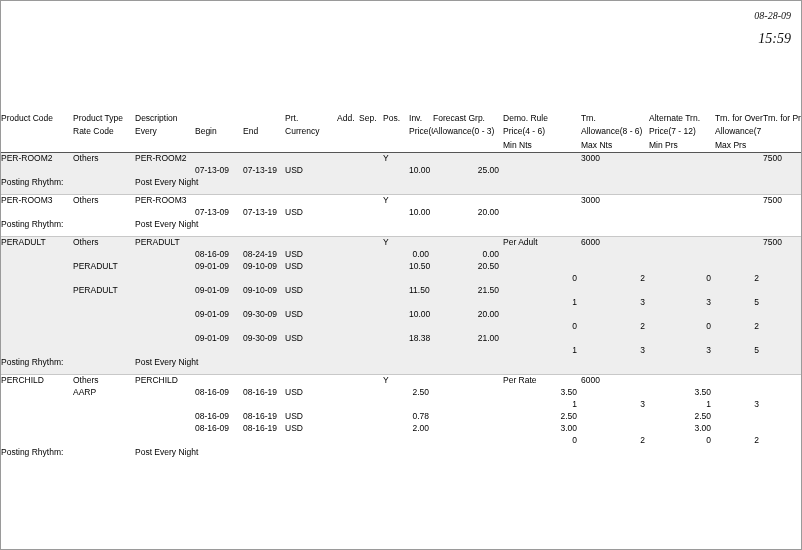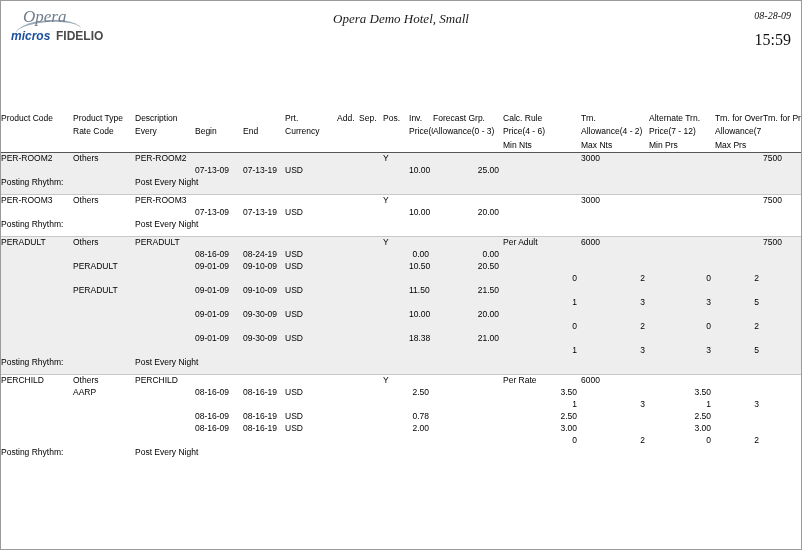--- a/index.html
+++ b/index.html
@@ -97,21 +97,22 @@
     font-style: italic;
     font-size: 10px;
     color: #111;
     margin-left: 31px;
   }
   .time-stamp {
     position: absolute;
     right: 10px;
     top: 30px;
     font-family: "Liberation Serif", serif;
-    font-size: 16px;
+    font-style: italic;
+    font-size: 14px;
     color: #111;
   }
   
   .table-wrap {
     position: absolute;
     left: 0;
     top: 112px;
     width: 802px;
   }
   table.rpt {
@@ -154,28 +155,21 @@
   }
   .ta-r { text-align: right; }
   .pad-r4 { padding-right: 4px !important; }
   .grp-bottom td { border-bottom: 1px solid #c8c8c8; }
 </style>
 </head>
 <body>
 
 <div id="page">
 
-  <div class="logo-block">
-    <div class="logo-swoosh"></div>
-    <div class="logo-opera">Opera</div>
-    <div class="logo-micros">micros</div>
-    <div class="logo-fidelio">FIDELIO</div>
-  </div>
-
-  <div class="hotel-title">Opera Demo Hotel, Small</div>
+
   <div class="date-stamp">08-28-09</div>
   <div class="time-stamp">15:59</div>
 
   <div class="table-wrap">
     <table class="rpt">
       <colgroup>
         <col style="width:72px">
         <col style="width:62px">
         <col style="width:60px">
         <col style="width:48px">
@@ -198,39 +192,39 @@
           <tr class="hdr hdr-row1">
         <td>Product Code</td>
         <td>Product Type</td>
         <td colspan="3">Description</td>
         <td>Prt.</td>
         <td>Add.</td>
         <td>Sep.</td>
         <td>Pos.</td>
         <td>Inv.</td>
         <td>Forecast Grp.</td>
-        <td>Calc. Rule</td>
+        <td>Demo. Rule</td>
         <td>Trn.</td>
         <td>Alternate Trn.</td>
         <td>Trn. for Overage</td>
         <td>Trn. for Profit</td>
 
       </tr>
 
       <tr class="hdr hdr-row2">
         <td></td>
         <td>Rate Code</td>
         <td>Every</td>
         <td>Begin</td>
         <td>End</td>
         <td colspan="4">Currency</td>
         <td>Price(0 - 3)</td>
         <td>Allowance(0 - 3)</td>
         <td>Price(4 - 6)</td>
-        <td>Allowance(4 - 2)</td>
+        <td>Allowance(8 - 6)</td>
         <td>Price(7 - 12)</td>
         <td>Allowance(7 - 12)</td>
         <td></td>
       </tr>
 
       <tr class="hdr">
         <td></td>
         <td></td>
         <td></td>
         <td></td>

